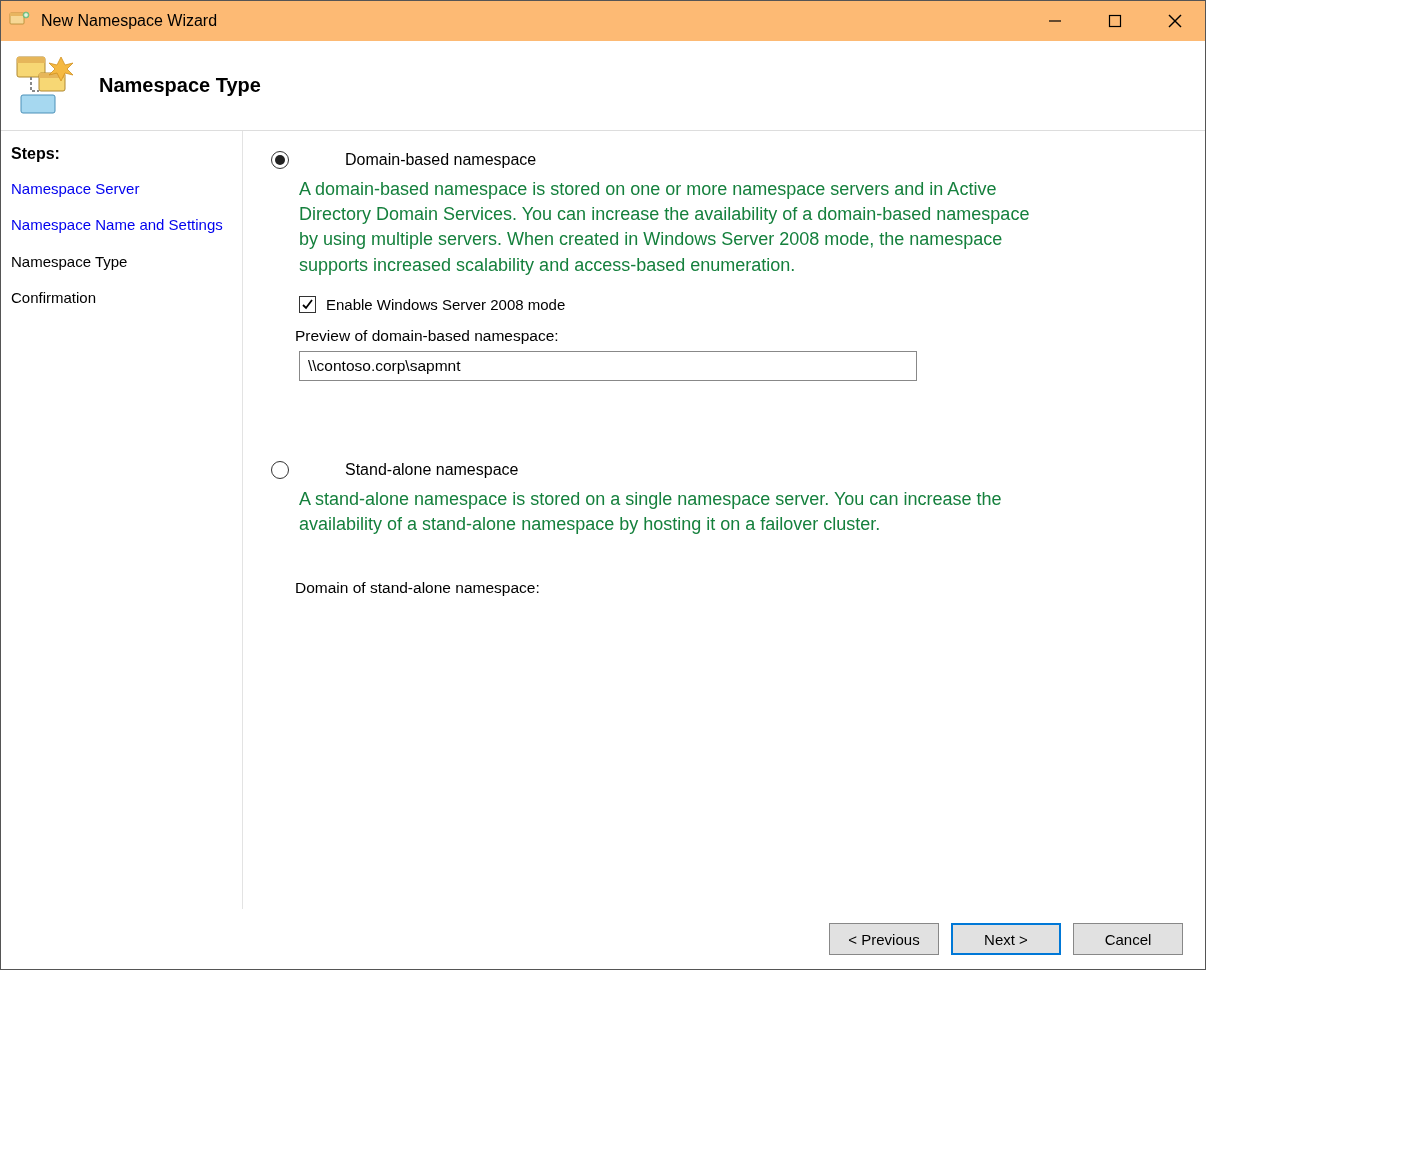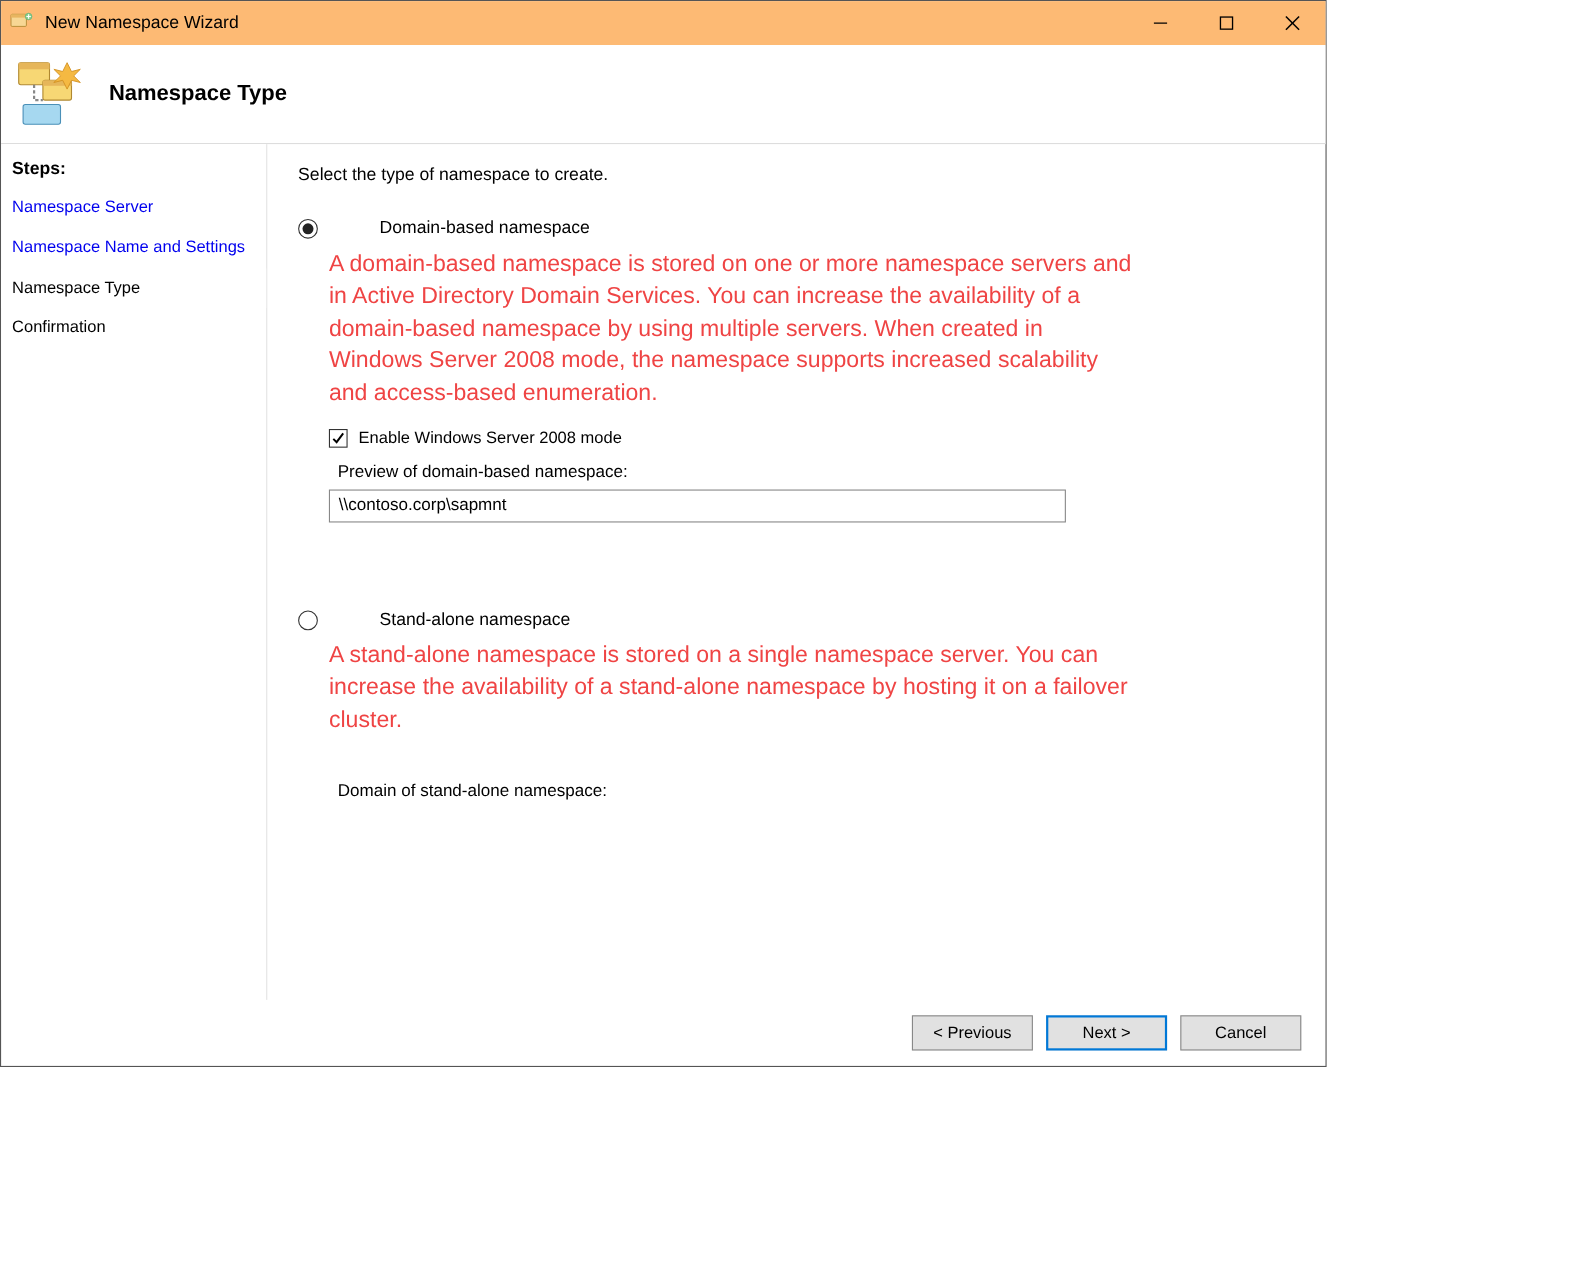--- a/index.html
+++ b/index.html
@@ -127,22 +127,22 @@
     width: 10px; height: 10px;
     background: #222;
     border-radius: 50%;
     display: block;
   }
   .radio-label {
     font-size: 16px;
   }
   .desc {
     margin-left: 28px;
-    font-size: 21px;
-    color: #ef4444;
+    font-size: 18px;
+    color: #15803d;
     line-height: 1.4;
     margin-bottom: 18px;
     max-width: 740px;
   }
   .checkbox-row {
     display: flex;
     align-items: flex-end;
     margin-left: 28px;
     margin-bottom: 14px;
   }
@@ -151,27 +151,27 @@
     border: 1.5px solid #333;
     margin-right: 10px;
     display: flex;
     align-items: center;
     justify-content: center;
     background: #fff;
   }
   .checkbox.checked svg { display: block; }
   .checkbox svg { display: none; }
   .sublabel {
-    margin-left: 36px;
+    margin-left: 24px;
     font-size: 15.5px;
     margin-bottom: 6px;
   }
   .preview-box {
     margin-left: 28px;
-    width: 670px;
+    width: 618px;
     height: 30px;
     border: 1px solid #888;
     padding: 3px 8px;
     font-size: 15.5px;
     background: #fff;
     display: flex;
     align-items: center;
   }
   .divider-gap { height: 50px; }
   
@@ -252,21 +252,20 @@
   <div class="body">
     <div class="sidebar">
       <div class="steps-label">Steps:</div>
       <div class="step">Namespace Server</div>
       <div class="step">Namespace Name and Settings</div>
       <div class="step current">Namespace Type</div>
       <div class="step future">Confirmation</div>
     </div>
 
     <div class="content">
-      <div class="instruction">Select the type of namespace to create.</div>
 
       <div class="option-block">
         <div class="radio-row">
           <span class="radio selected"></span>
           <span class="radio-label">Domain-based namespace</span>
         </div>
         <div class="desc">A domain-based namespace is stored on one or more namespace servers and in Active Directory Domain Services. You can increase the availability of a domain-based namespace by using multiple servers. When created in Windows Server 2008 mode, the namespace supports increased scalability and access-based enumeration.</div>
         <div class="checkbox-row">
           <span class="checkbox checked">
             <svg width="13" height="13" viewBox="0 0 13 13">

